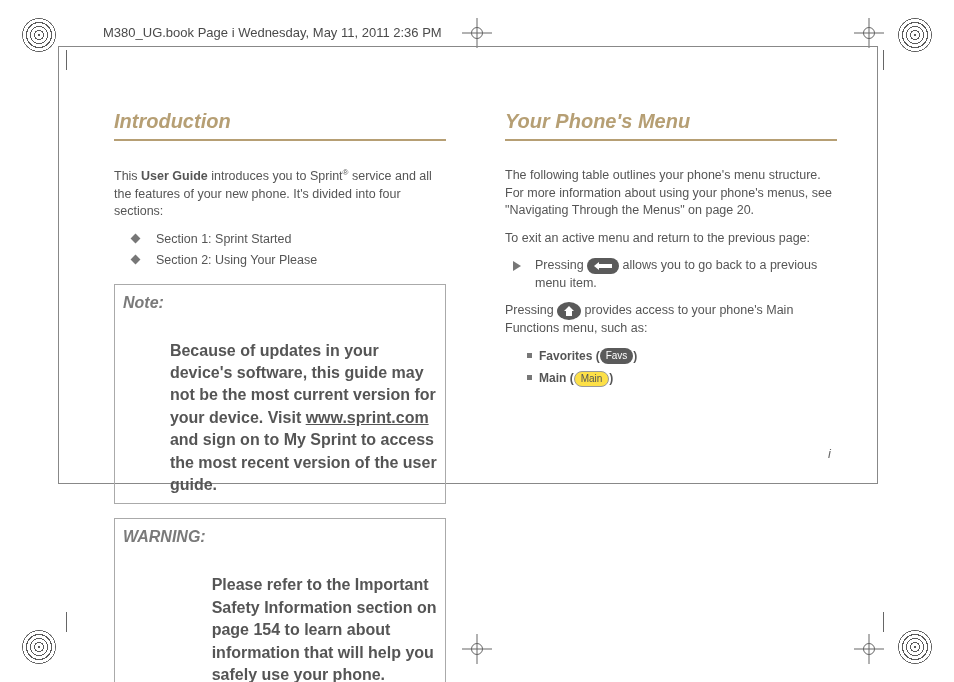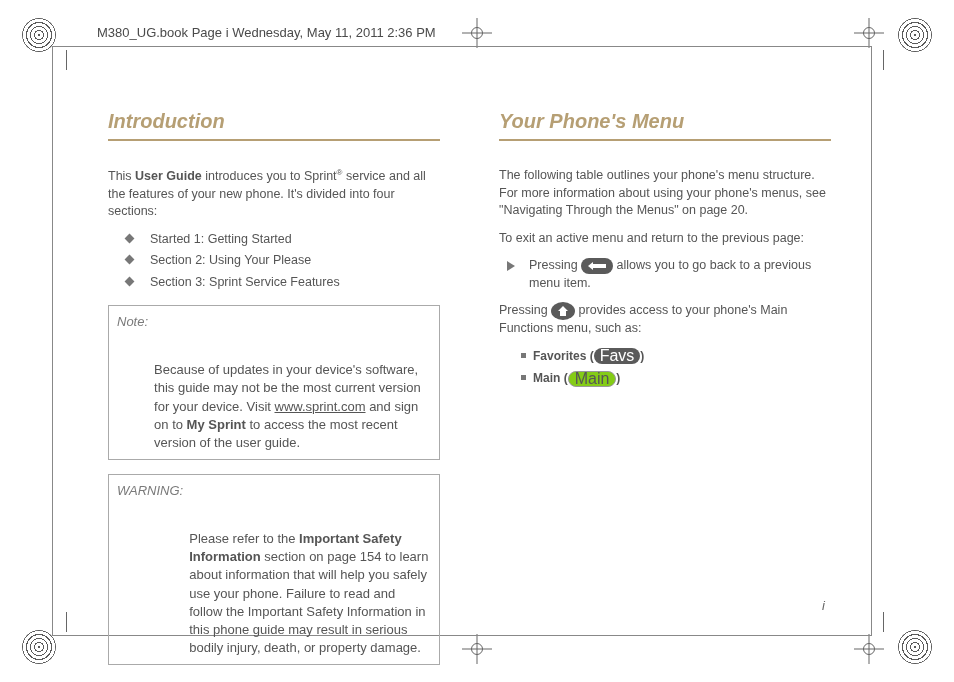--- a/index.html
+++ b/index.html
@@ -50,22 +50,22 @@
 
   .short-tick {
     position: absolute;
     background: #666;
   }
   .short-tick.v { width: 1px; height: 20px; }
 
   
   .page-frame {
     position: absolute;
-    left: 52px; top: 46px;
-    width: 820px; height: 590px;
+    left: 58px; top: 46px;
+    width: 820px; height: 438px;
     border: 1px solid #888;
   }
 
   .header-bar {
     position: absolute;
     top: -22px; left: 40px;
     background: #fff;
     padding: 0 4px;
     font-size: 13px;
     color: #4a4a4a;
@@ -114,23 +114,24 @@
     left: 0; top: 4px;
     width: 7px; height: 7px;
     background: #777;
     transform: rotate(45deg);
   }
 
   .callout {
     border: 1px solid #aaa;
     padding: 7px 8px 7px 8px;
     margin-bottom: 14px;
-    font-size: 13px;
+    font-size: 16px;
     display: flex;
     gap: 6px;
+    font-weight: bold;
   }
   .callout .label {
     font-style: italic;
     color: #7a7a7a;
     white-space: nowrap;
   }
   .callout .body { flex: 1; margin-top: 48px; }
   .callout .body b, .callout .body strong { color: #555; }
   .underline { text-decoration: underline; }
 
@@ -167,21 +168,21 @@
     background: #777;
   }
 
   .btn {
     display: inline-flex;
     align-items: center;
     justify-content: center;
     background: #5a5a5a;
     color: #fff;
     border-radius: 9px;
-    font-size: 16px;
+    font-size: 10px;
     padding: 2px 6px;
     vertical-align: middle;
     min-width: 24px;
     height: 16px;
     line-height: 1;
   }
   .btn.round { border-radius: 50%; width: 18px; height: 18px; padding: 0; }
   .btn svg { display: block; }
 
   .page-num {
@@ -227,23 +228,22 @@
 
     <div class="col">
       <h2 class="section-title">Introduction</h2>
       <div class="title-rule"></div>
 
       <p class="para">
         <span>This </span><strong>User Guide</strong><span> introduces you to Sprint</span><span class="sup">®</span><span> service and all the features of your new phone. It's divided into four sections:</span>
       </p>
 
       <ul class="diamond-list">
-        <li>Started 1:  Getting Started</li>
+        <li>Section 1:  Sprint Started</li>
         <li>Section 2:  Using Your Please</li>
-        <li>Section 3:  Sprint Service Features</li>
       </ul>
 
       <div class="callout">
         <div class="label">Note:</div>
         <div class="body">
           <span>Because of updates in your device's software, this guide may not be the most current version for your device. Visit </span><span class="underline">www.sprint.com</span><span> and sign on to </span><strong>My Sprint</strong><span> to access the most recent version of the user guide.</span>
         </div>
       </div>
 
       <div class="callout">
@@ -279,20 +279,20 @@
             </svg>
         </span>
         <span> provides access to your phone's Main Functions menu, such as:</span>
       </p>
 
       <ul class="sq-list">
         <li>
           <strong><span>Favorites (</span></strong><span class="btn">Favs</span><strong><span>)</span></strong>
         </li>
         <li>
-          <strong><span>Main (</span></strong><span class="btn" style="background:#84cc16;color:#555;border:1px solid #999;">Main</span><strong><span>)</span></strong>
+          <strong><span>Main (</span></strong><span class="btn" style="background:#fde047;color:#555;border:1px solid #999;">Main</span><strong><span>)</span></strong>
         </li>
       </ul>
     </div>
   </div>
 
   <div class="page-num">i</div>
 </div>
 
 </body></html>

